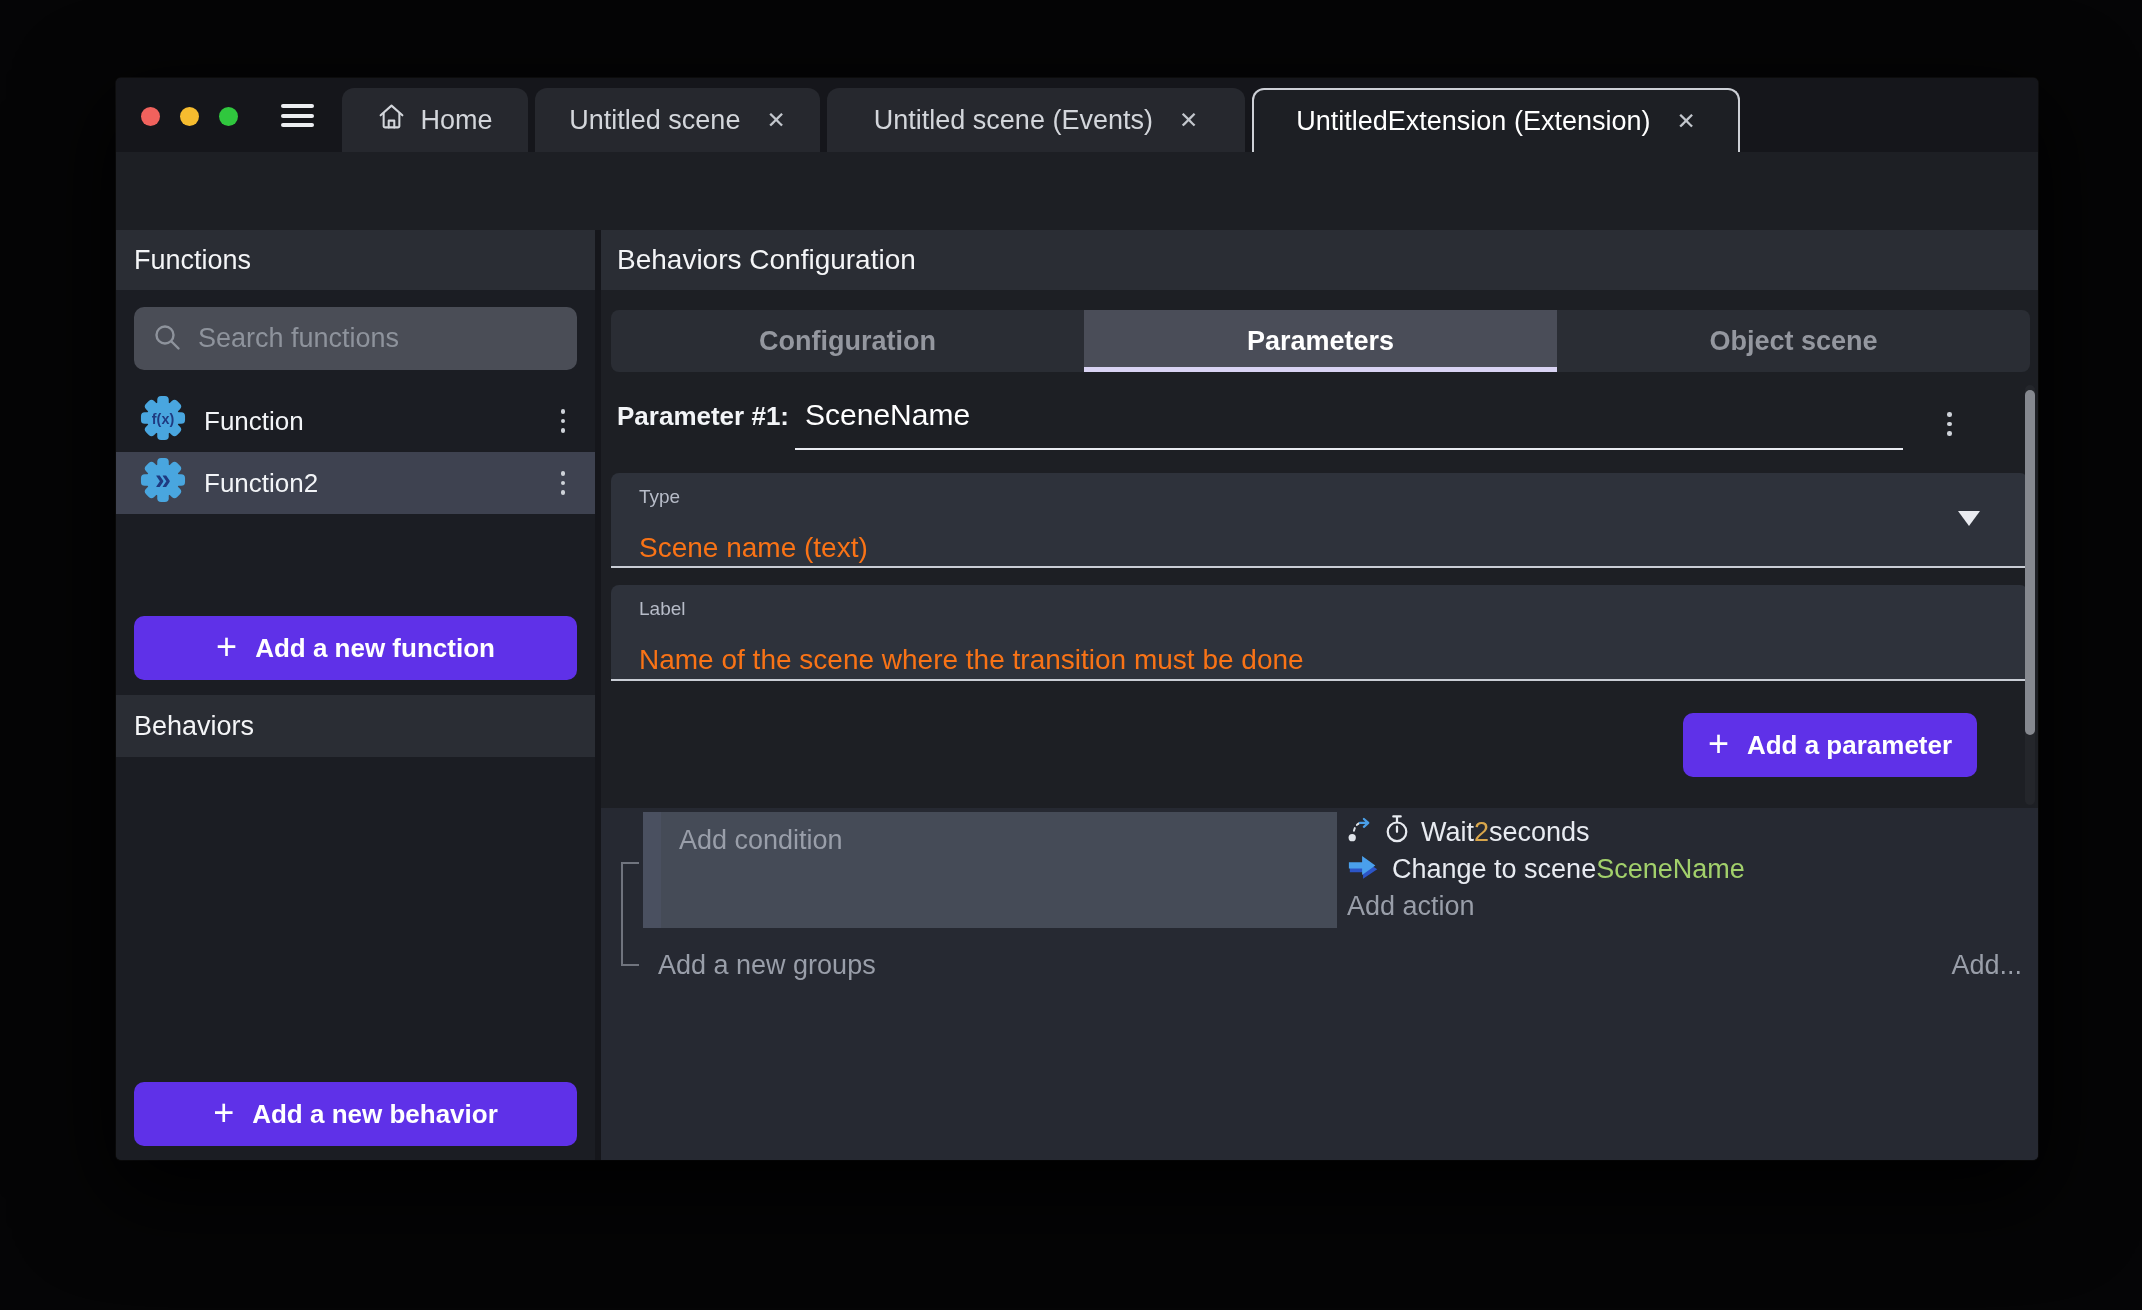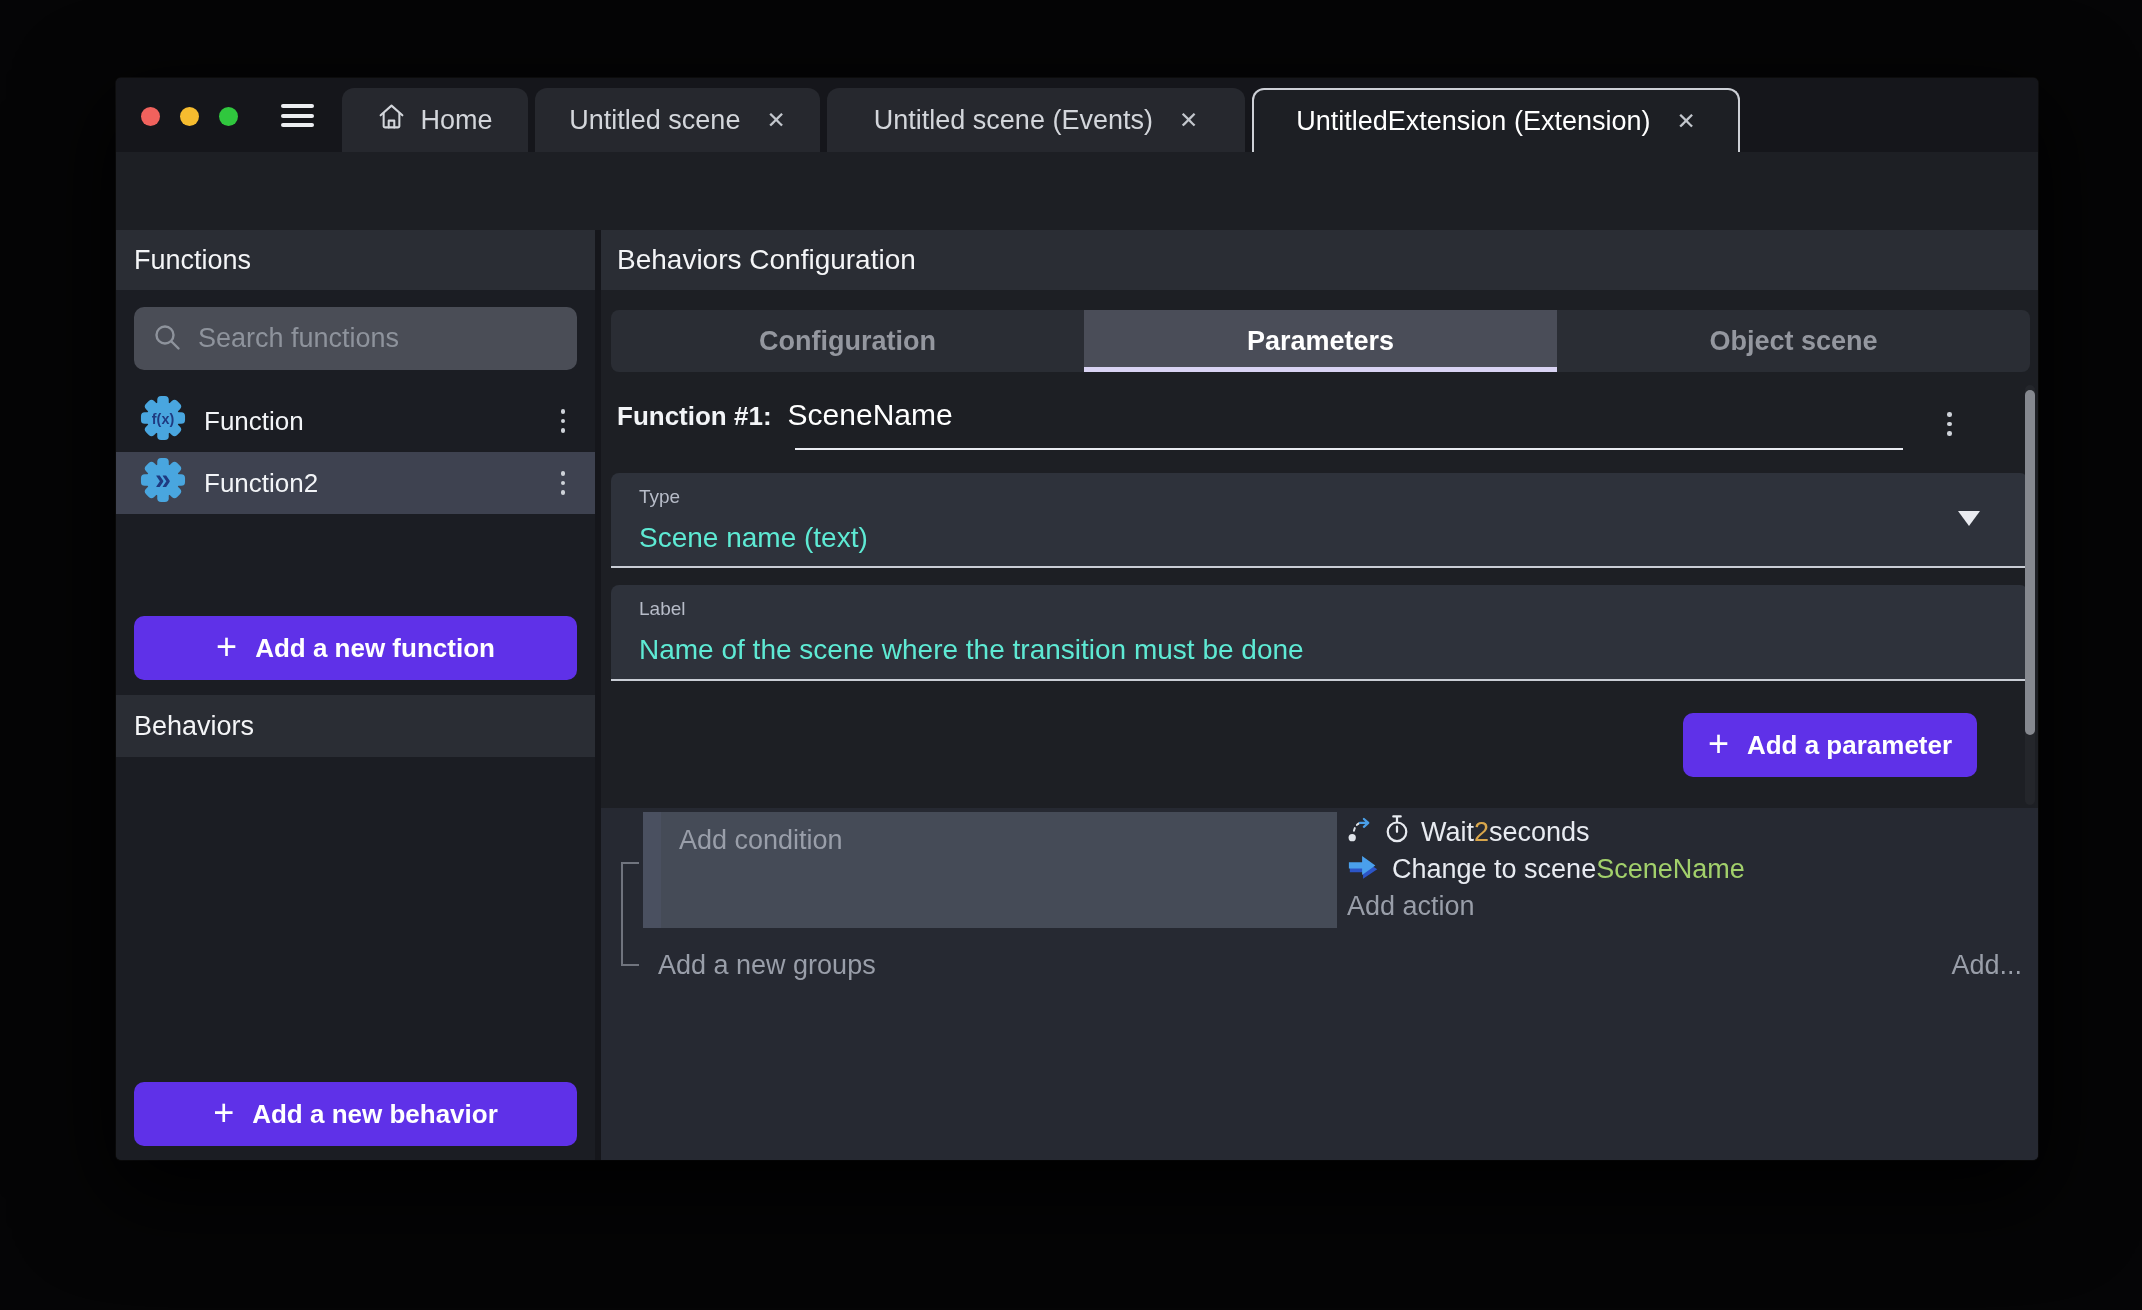--- a/index.html
+++ b/index.html
@@ -75,21 +75,21 @@
   .param-row { position:absolute; top:168px; left:16px; display:flex; align-items:baseline; gap:16px; }
   .param-label { font-size:26px; font-weight:700; color:#f2f4f7; }
   .param-name { font-size:30px; color:#ffffff; }
   .param-underline { position:absolute; top:218px; left:194px; width:1108px; height:2px; background:#e9ebf1; }
   .param-kebab { position:absolute; top:176px; left:1340px; }
 
   .fieldbox { position:absolute; left:10px; width:1417px; background:#2e323b; border-radius:8px 8px 0 0;
               border-bottom:2px solid #c9cdd5; padding:13px 0 0 28px; }
   .fieldbox.tb { top:243px; height:95px; cursor:pointer; } .fieldbox.lb { top:355px; height:96px; }
   .field-label { font-size:19px; color:#b7bcc8; }
-  .field-value { font-size:28px; color:#5eead4; margin-top:14px; white-space:nowrap; }
+  .field-value { font-size:28px; color:#f97316; margin-top:24px; white-space:nowrap; }
   .dd-arrow { position:absolute; right:48px; top:38px; width:0; height:0;
               border-left:11px solid transparent; border-right:11px solid transparent; border-top:15px solid #e9ebf0; }
 
   .addparam { position:absolute; left:1082px; top:483px; width:294px; height:64px; }
   .scroll-trough { position:absolute; left:1424px; top:155px; width:10px; height:420px; background:#24262b; border-radius:5px; }
   .scroll-thumb { position:absolute; left:1424px; top:160px; width:10px; height:345px; background:#85888f; border-radius:5px; cursor:grab; }
 
   
   .events { position:absolute; left:0; right:0; top:578px; bottom:0; background:#262932; font-size:27px; color:#999ea9; }
   .ev-handle { position:absolute; left:42px; top:4px; width:18px; height:116px; background:#4a5060; cursor:grab; }
@@ -343,21 +343,21 @@
           </div>
           <div class="mtab selected">
             <span>Parameters</span>
           </div>
           <div class="mtab">
             <span>Object scene</span>
           </div>
         </div>
 
         <div class="param-row">
-          <span class="param-label">Function #1:</span>
+          <span class="param-label">Parameter #1:</span>
           <span class="param-name">SceneName</span>
         </div>
         <div class="param-underline"></div>
         <span class="kebab param-kebab">
             <i></i>
             <i></i>
             <i></i>
           </span>
 
         <div class="fieldbox tb">

